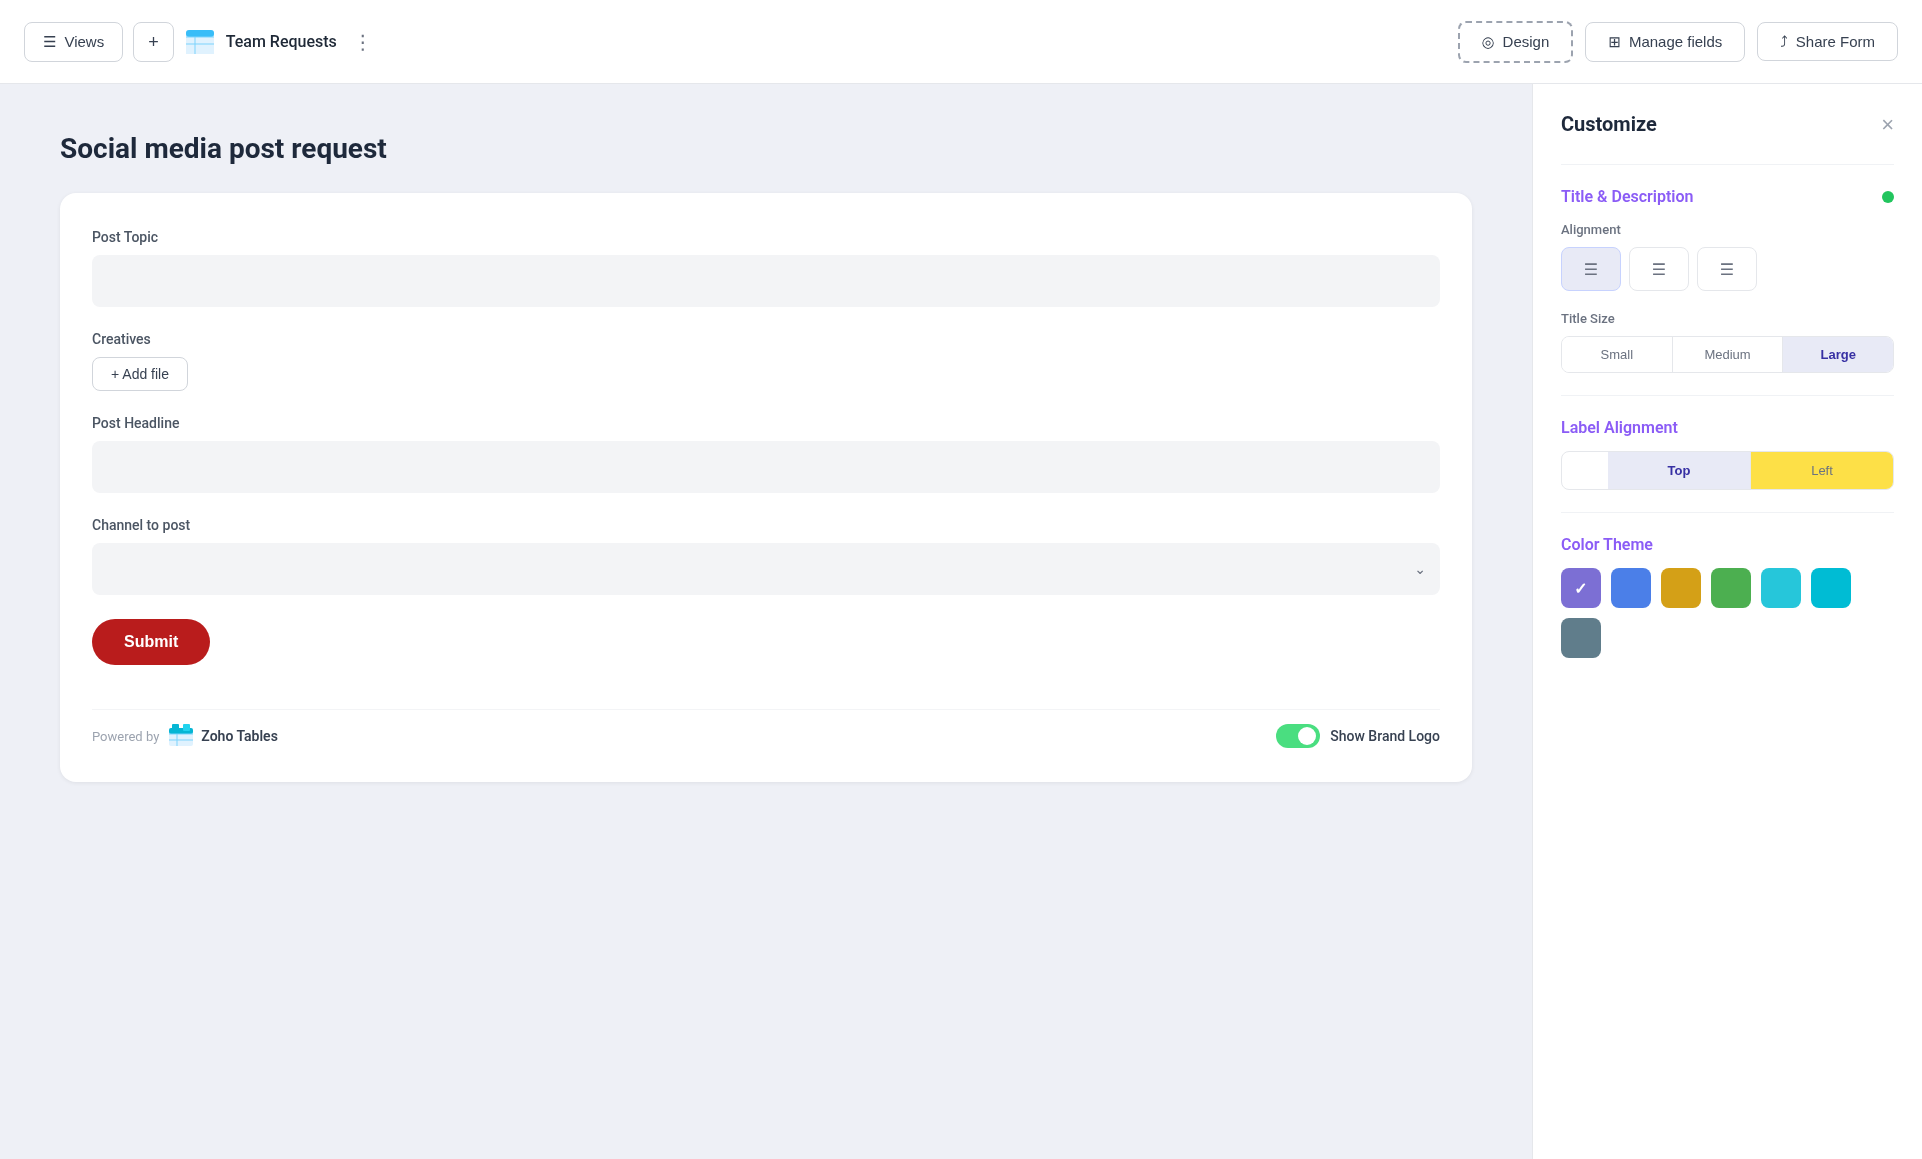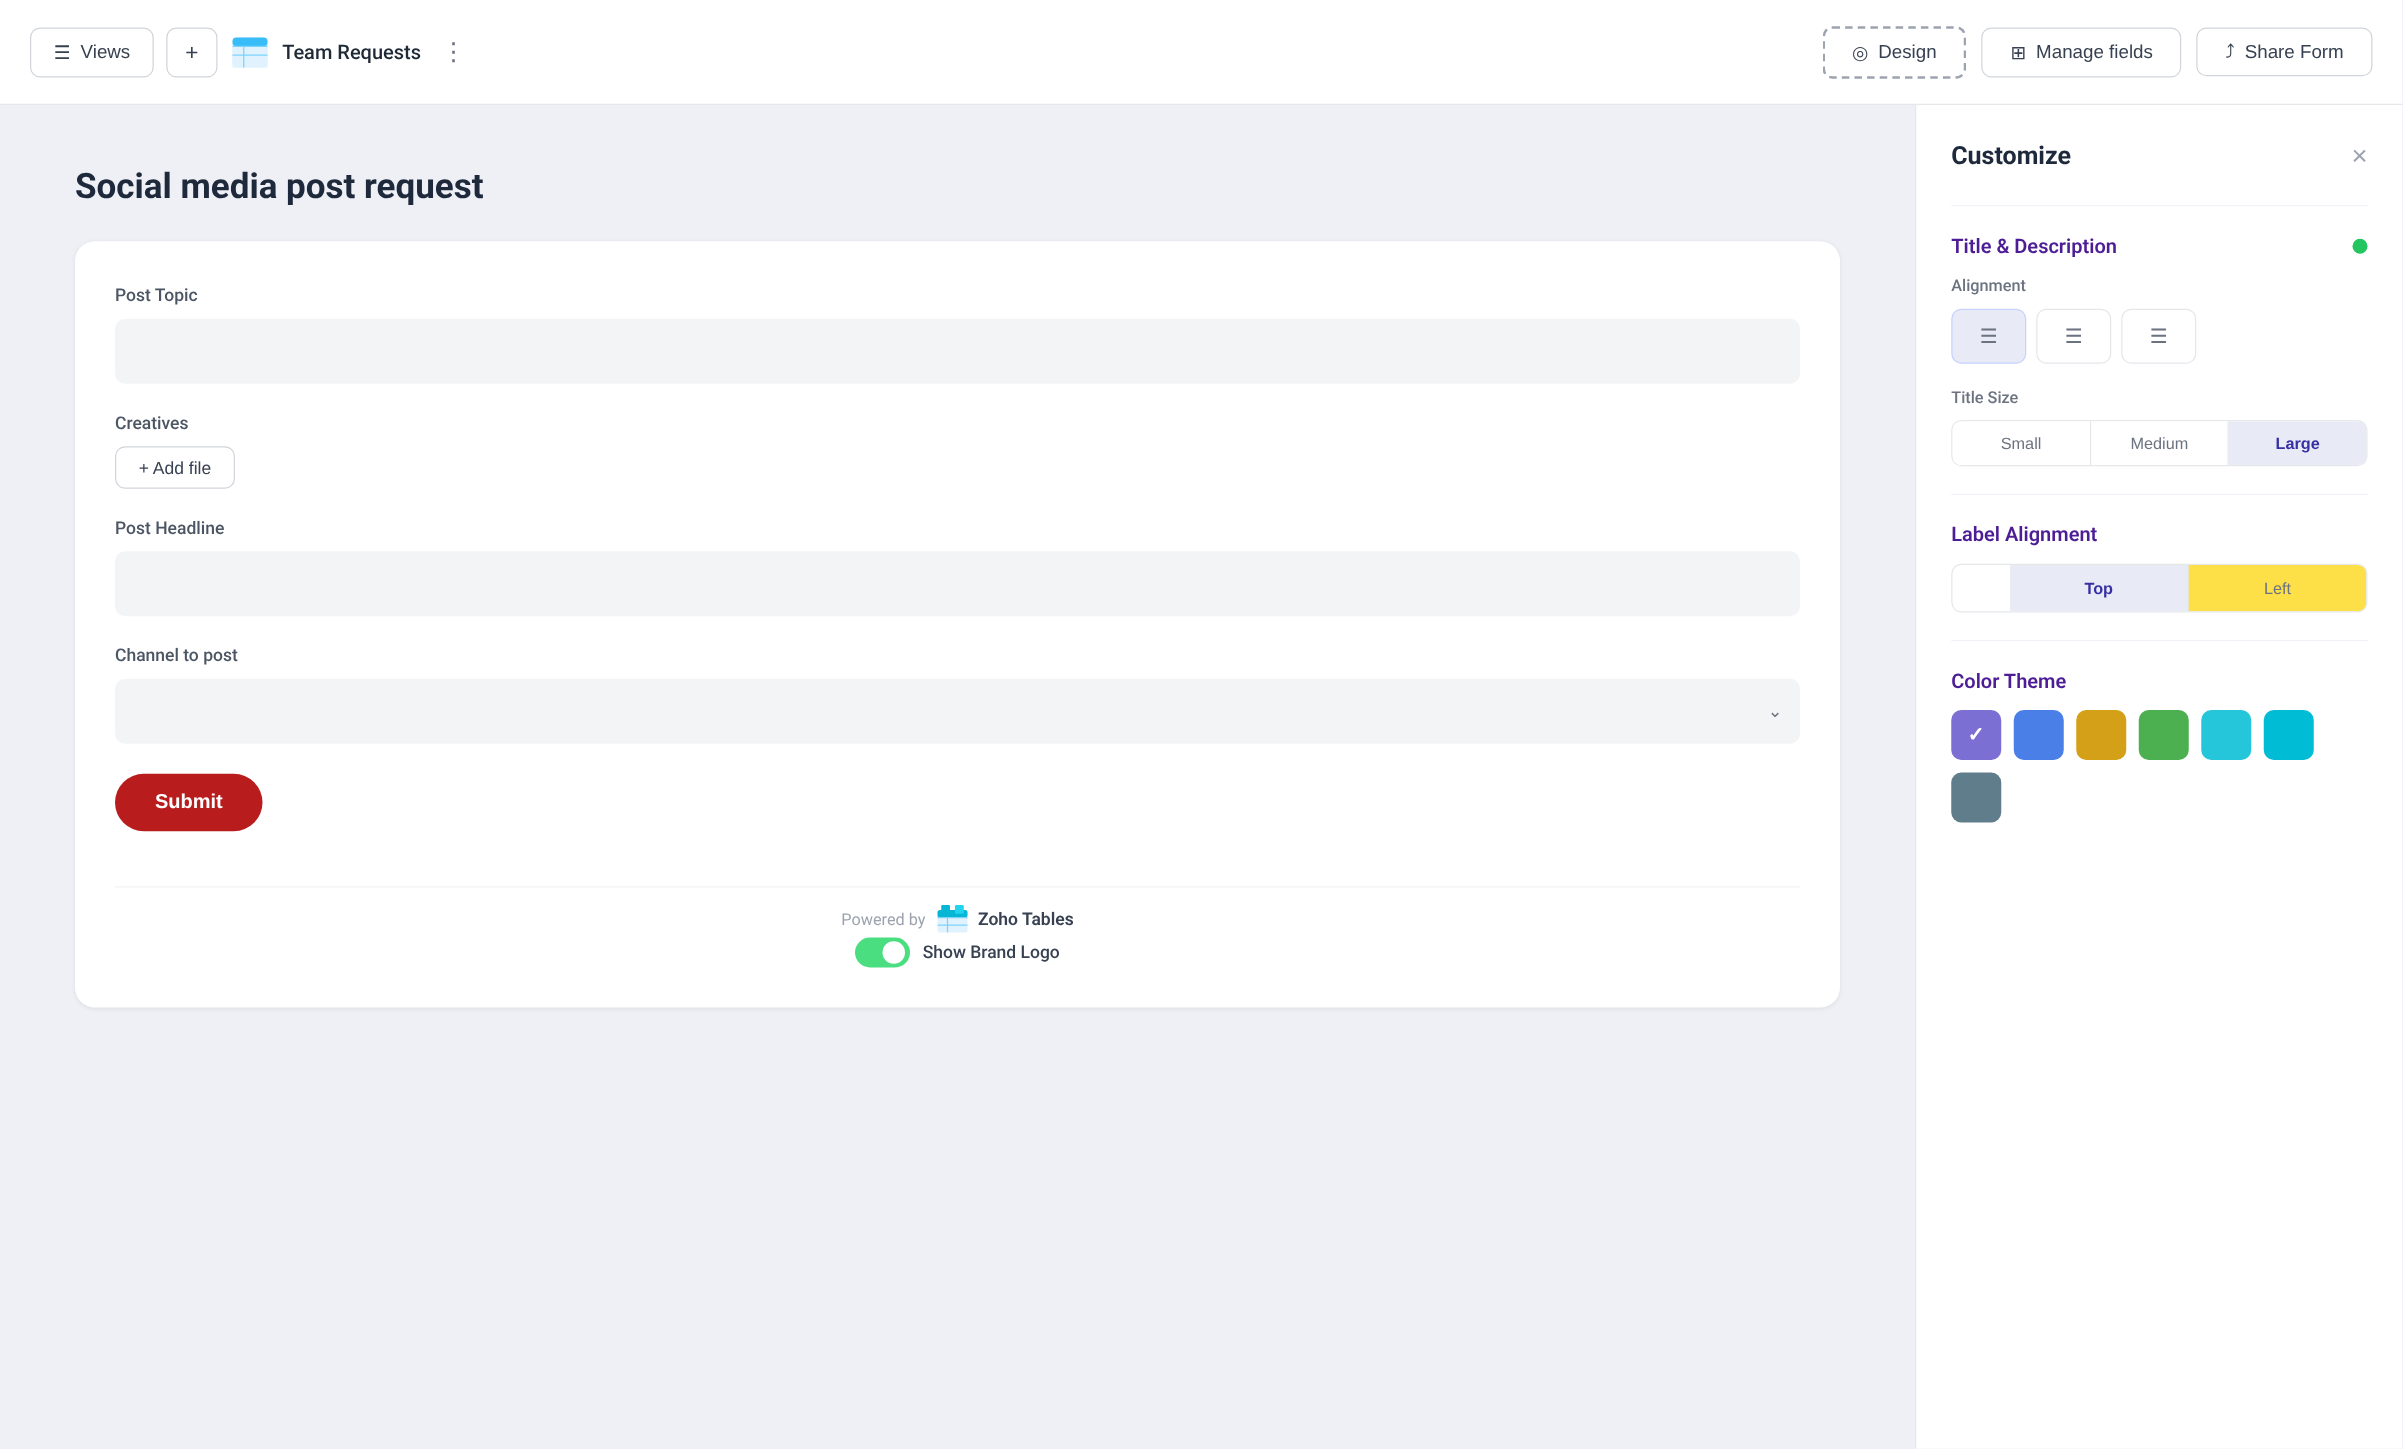--- a/index.html
+++ b/index.html
@@ -189,21 +189,20 @@
       cursor: pointer;
       margin-bottom: 8px;
     }
     .form-footer {
       display: flex;
       align-items: center;
       justify-content: space-between;
       margin-top: 36px;
       padding-top: 12px;
       border-top: 1px solid #f3f4f6;
-      flex-direction: column;
     }
     .powered-by {
       display: flex;
       align-items: center;
       gap: 8px;
       font-size: 13px;
       color: #9ca3af;
     }
     .zoho-logo {
       display: flex;
@@ -285,21 +284,21 @@
 
     .section-header {
       display: flex;
       align-items: center;
       justify-content: space-between;
       margin-bottom: 16px;
     }
     .section-title {
       font-size: 16px;
       font-weight: 600;
-      color: #4c1d95;
+      color: #8b5cf6;
     }
     .green-dot {
       width: 12px;
       height: 12px;
       background: #22c55e;
       border-radius: 50%;
     }
 
     .prop-label {
       font-size: 13px;

